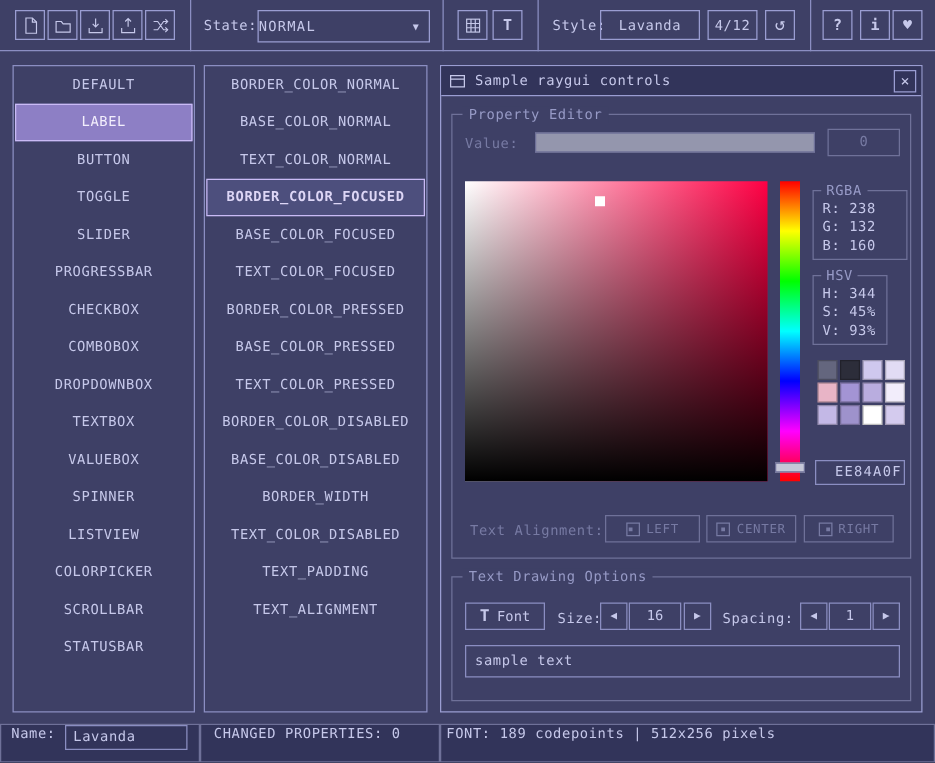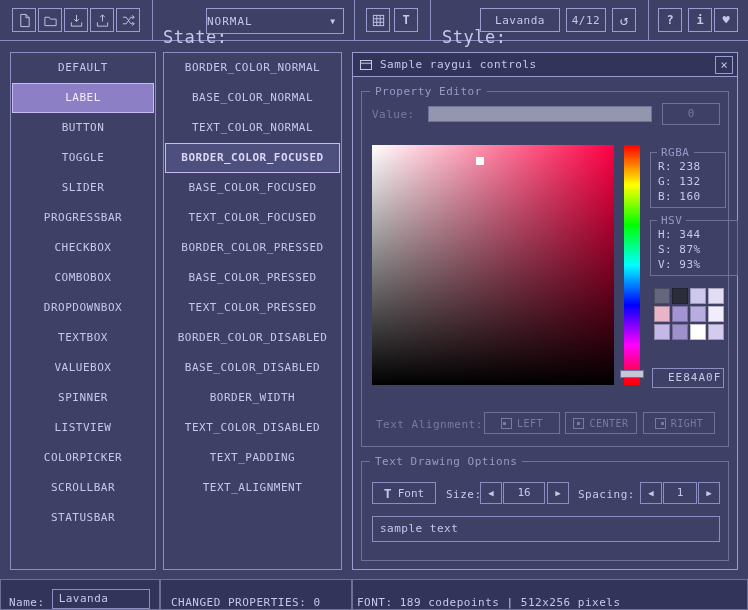--- a/index.html
+++ b/index.html
@@ -13,21 +13,21 @@
   body{font-family:"DejaVu Sans Mono","Liberation Mono",monospace;background:#222;}
   .app{position:relative;width:748px;height:610px;background:var(--bg);overflow:hidden;}
   button{font-family:inherit;background:none;cursor:pointer;}
 
   
   .toolbar{position:absolute;left:0;top:0;width:748px;height:41px;border-bottom:1px solid var(--border);}
   .tbtn{position:absolute;top:8px;width:24px;height:24px;border:1px solid var(--border_strong);
         color:var(--text);display:flex;align-items:center;justify-content:center;font-size:12px;}
   .tbtn svg{display:block}
   .vdiv{position:absolute;top:0;width:1px;height:41px;background:var(--border);}
-  .tlabel{position:absolute;top:16px;height:41px;display:flex;align-items:center;color:var(--text);font-size:17px;letter-spacing:.5px;}
+  .tlabel{position:absolute;top:0;height:41px;display:flex;align-items:center;color:var(--text);font-size:11px;letter-spacing:.5px;}
   .dropdown{position:absolute;top:8px;height:26px;border:1px solid var(--border_strong);color:var(--text);
             font-size:11px;display:flex;align-items:center;justify-content:flex-start;letter-spacing:1px;cursor:pointer;}
   .dd-arrow{position:absolute;right:7px;font-size:8px;}
   .tbox{position:absolute;top:8px;height:24px;border:1px solid var(--border_strong);color:var(--text);
         font-size:11px;text-align:center;letter-spacing:.5px;display:flex;align-items:center;justify-content:center;}
   .glyph14{font-size:14px;line-height:1;}
   .glyph12{font-size:12px;font-weight:bold;line-height:1;}
 
   
   .panel{position:absolute;border:1px solid var(--border);}
@@ -82,21 +82,21 @@
   .font-btn{position:absolute;width:64px;height:22px;border:1px solid var(--border);color:var(--text);
             font-size:11px;display:flex;align-items:center;justify-content:center;gap:6px;}
   .font-btn b{font-size:13px;}
   .spin-btn{position:absolute;width:22px;height:22px;border:1px solid var(--border);color:var(--text);
             display:flex;align-items:center;justify-content:center;font-size:9px;}
   .textbox{position:absolute;border:1px solid var(--border);color:var(--text);font-size:11px;
            line-height:24px;padding-left:7px;letter-spacing:.5px;}
 
   
   .statusseg{position:absolute;top:579px;height:31px;background:var(--bg_dark);border:1px solid var(--border_muted);
-             display:flex;align-items:flex-end;color:var(--text);font-size:11px;letter-spacing:.5px;}
+             display:flex;align-items:flex-start;color:var(--text);font-size:11px;letter-spacing:.5px;}
   .namebox{width:98px;height:20px;border:1px solid var(--border);margin-left:7px;line-height:18px;
            padding-left:6px;color:var(--text);font-size:11px;}
 </style>
 </head>
 <body>
 
 <div class="app" data-name="rguistyler-app">
 
   <div class="toolbar" data-name="toolbar">
     <button class="tbtn" style="left:12px" data-name="file-new-button">
@@ -230,24 +230,24 @@
         <div class="hue-marker" style="top:225px" data-name="hue-slider-handle"></div>
       </div>
 
       <div class="minigroup" style="left:288px;top:60px;width:76px;height:56px" data-name="rgba-group">
         <span class="group-label" data-name="rgba-label">RGBA</span>
         <div class="mini-line" data-name="rgba-r-value">R: 238</div>
         <div class="mini-line" data-name="rgba-g-value">G: 132</div>
         <div class="mini-line" data-name="rgba-b-value">B: 160</div>
       </div>
 
-      <div class="minigroup" style="left:288px;top:128px;width:88px;height:56px" data-name="hsv-group">
+      <div class="minigroup" style="left:288px;top:128px;width:60px;height:56px" data-name="hsv-group">
         <span class="group-label" data-name="hsv-label">HSV</span>
         <div class="mini-line" data-name="hsv-h-value">H: 344</div>
-        <div class="mini-line" data-name="hsv-s-value">S: 87%</div>
+        <div class="mini-line" data-name="hsv-s-value">S: 45%</div>
         <div class="mini-line" data-name="hsv-v-value">V: 93%</div>
       </div>
 
       <div class="swatches" style="left:292px;top:196px" data-name="color-swatches">
           <div class="swatch" data-name="color-swatch" style="background: rgb(100, 102, 126);"></div>
           <div class="swatch" data-name="color-swatch" style="background: rgb(44, 45, 58);"></div>
           <div class="swatch" data-name="color-swatch" style="background: rgb(207, 200, 238);"></div>
           <div class="swatch" data-name="color-swatch" style="background: rgb(226, 220, 244);"></div>
           <div class="swatch" data-name="color-swatch" style="background: rgb(232, 180, 198);"></div>
           <div class="swatch" data-name="color-swatch" style="background: rgb(163, 148, 212);"></div>

